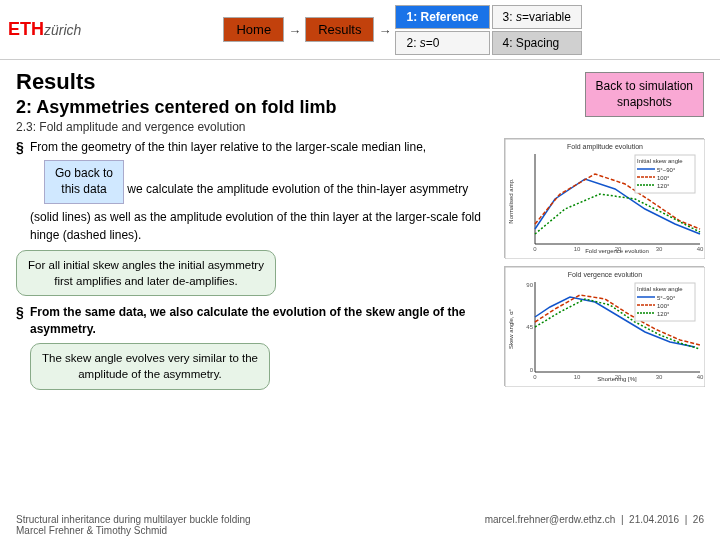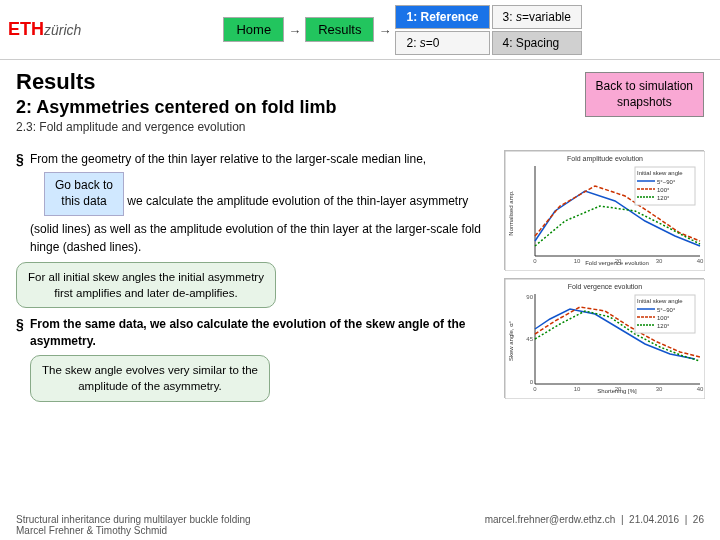--- a/index.html
+++ b/index.html
@@ -32,21 +32,21 @@
     #nav {
       display: flex;
       align-items: center;
       flex: 1;
       justify-content: center;
       gap: 2px;
     }
     .nav-item {
       padding: 4px 12px;
       border: 1px solid #aaa;
-      background: #22c55e;
+      background: #c2410c;
       font-size: 13px;
       cursor: pointer;
       white-space: nowrap;
     }
     .nav-arrow {
       font-size: 13px;
       margin: 0 2px;
       color: #333;
     }
     .nav-grid {
@@ -104,21 +104,21 @@
     #back-btn-wrapper {
       position: absolute;
       top: 8px;
       right: 16px;
     }
 
     #section-title {
       font-size: 12px;
       color: #333;
       margin-top: 2px;
-      margin-bottom: 16px;
+      margin-bottom: 4px;
     }
 
     #content-area {
       display: flex;
       gap: 8px;
     }
 
     #text-section {
       flex: 1;
       font-size: 12px;

